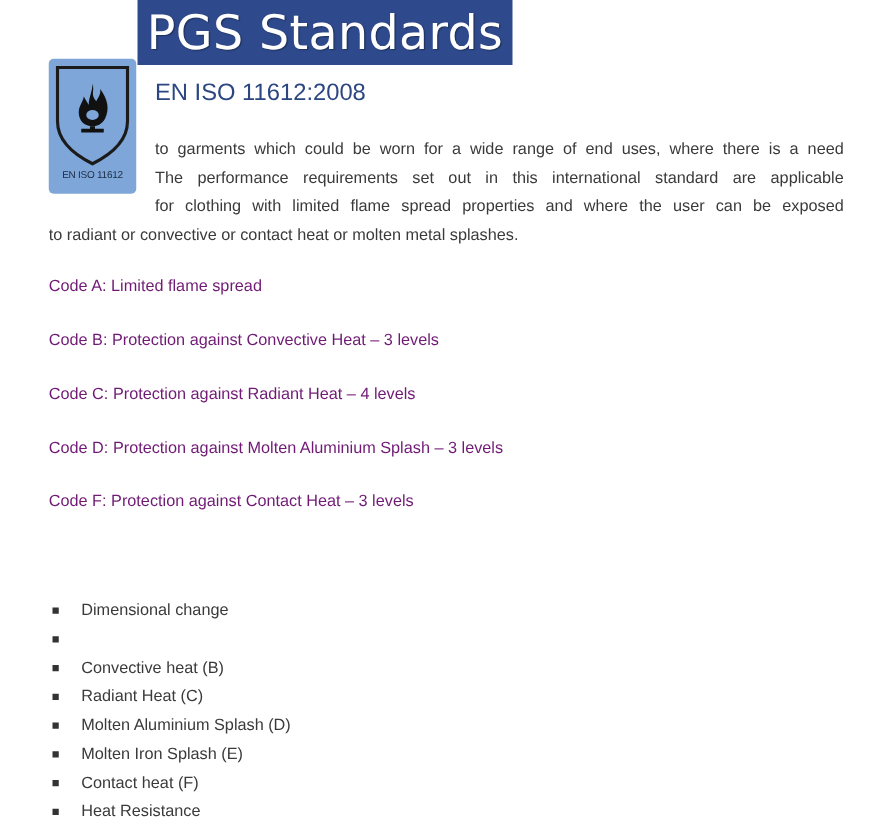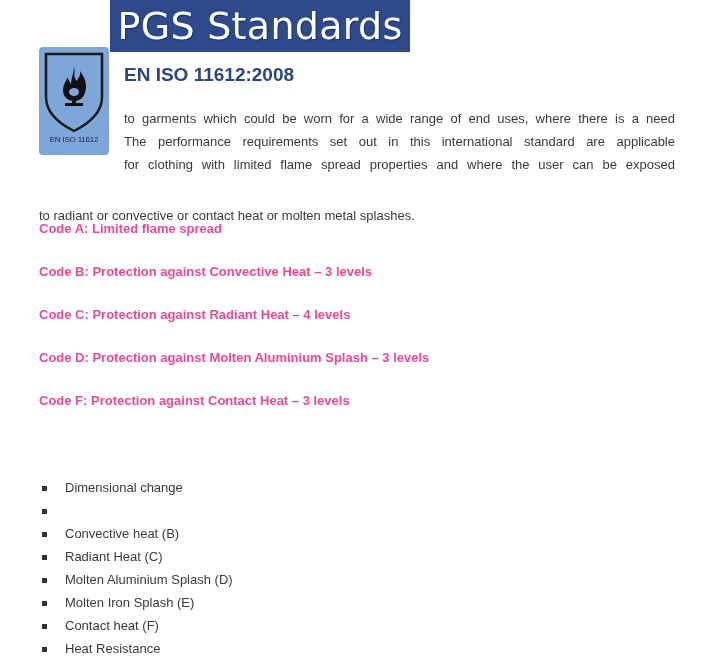--- a/index.html
+++ b/index.html
@@ -24,35 +24,34 @@
       background: #7ea6d8; border-radius: 4px;
     }
     .badge svg { position: absolute; left: 4px; top: 4px; }
     .badge-label {
       position: absolute; left: 0; right: 0; top: 88px; text-align: center;
       font-size: 8px; color: #1b2a44; letter-spacing: -0.2px;
       white-space: nowrap;
     }
     .std-title {
       position: absolute; left: 124px; top: 64px;
-      font-size: 19px; color: #2b4680; white-space: nowrap; font-weight: bold;
+      font-size: 19px; color: #2b4680; white-space: nowrap;
     }
     .intro {
       position: absolute; left: 39px; top: 107px; width: 636px;
       font-size: 13px; line-height: 23px; color: #3a3a3a;
     }
     .intro .indent-block {
       margin-left: 85px; text-align: justify; text-align-last: justify;
     }
-    .intro .last { margin-left: 0; margin-top: 28px; }
+    .intro .last { margin-left: 0; }
     .codes { position: absolute; left: 39px; top: 220px; }
     .code-line {
-      font-size: 13px; color: #ec4899; height: 43px; line-height: 18px;
+      font-size: 13px; color: #701a75; height: 43px; line-height: 18px;
       white-space: nowrap;
-      font-weight: bold;
     }
     .bullets {
       position: absolute; left: 39px; top: 479px; margin: 0; padding: 0; list-style: none;
     }
     .bullets li {
       position: relative; font-size: 13px; height: 23px; line-height: 18px;
       padding-left: 26px; color: #3a3a3a; white-space: nowrap;
     }
     .bullets li .bullet {
       position: absolute; left: 3px; top: 7px; width: 5px; height: 5px; background: #333;

